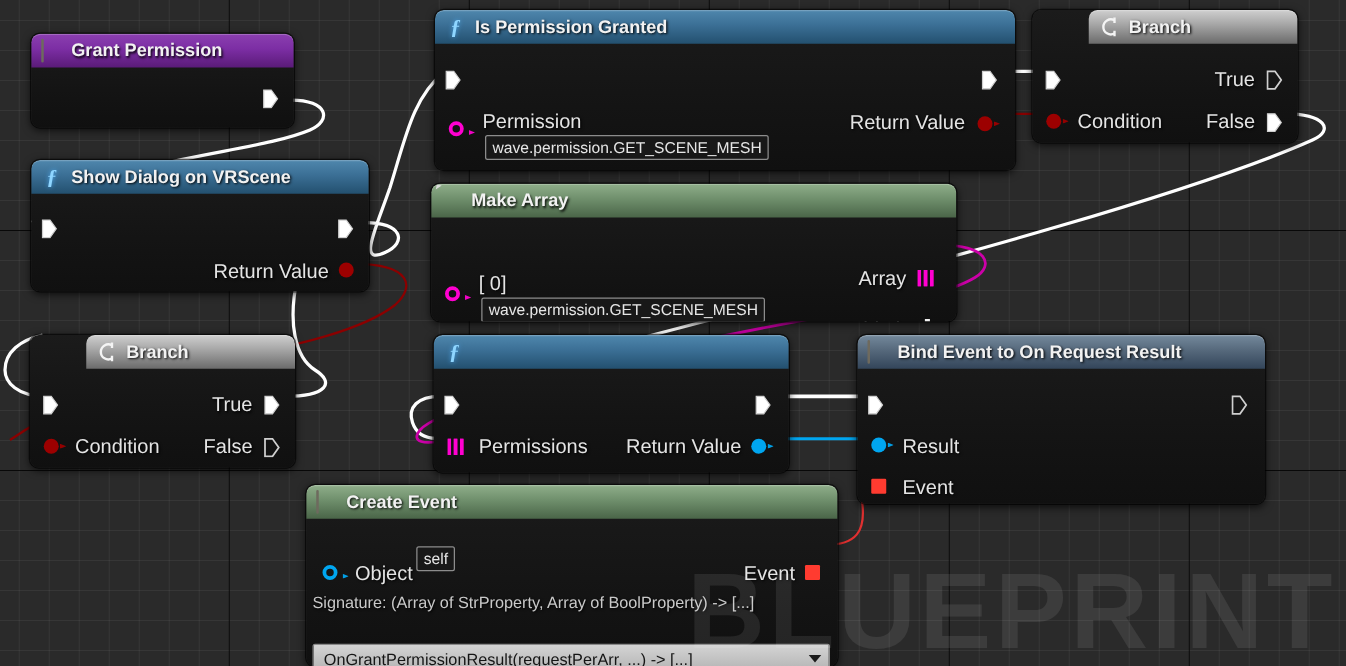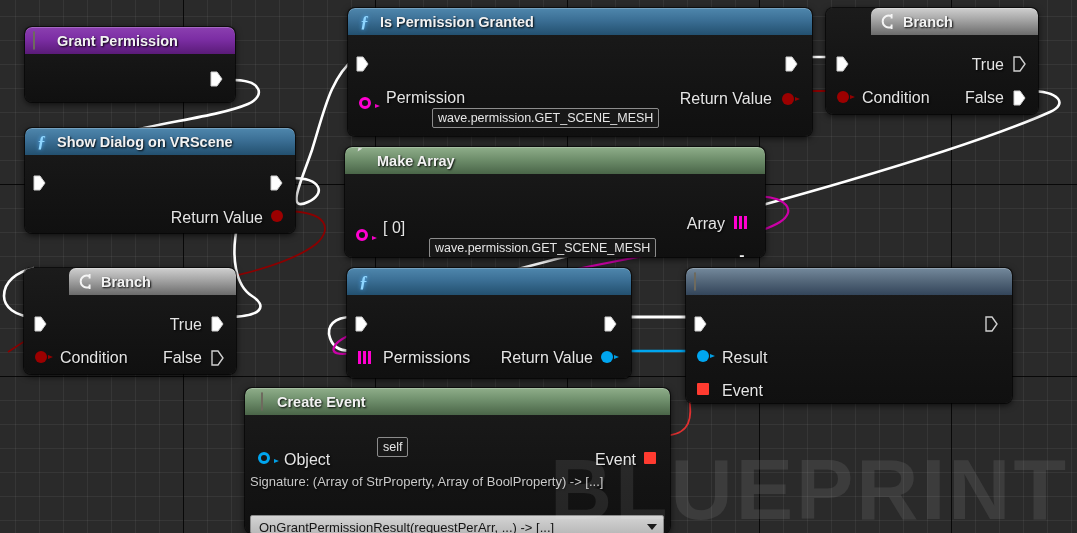--- a/index.html
+++ b/index.html
@@ -45,21 +45,21 @@
   }
   .title .tl{
     color:#f2f2f2;font-size:14.5px;font-weight:bold;
     text-shadow:1px 1px 2px rgba(0,0,0,.95);
     white-space:nowrap;
   }
   .title .ic{width:17px;height:17px;margin-right:7px;flex:0 0 auto;position:relative;}
 
   .t-func{background:linear-gradient(to bottom,#4f87ad 0%,#3b6f95 45%,#23506f 100%);}
   .t-purple{background:linear-gradient(to bottom,#8b3fb0 0%,#7c2ea4 45%,#5a1b78 100%);}
-  .t-green{background:linear-gradient(to bottom,#8fae8a 0%,#6f8f6c 45%,#4a6548 100%);text-align:center;}
+  .t-green{background:linear-gradient(to bottom,#8fae8a 0%,#6f8f6c 45%,#4a6548 100%);}
   .t-gray{background:linear-gradient(to bottom,#cfcfcf 0%,#a9a9a9 40%,#6b6b6b 100%);margin-left:45px;}
   .t-steel{background:linear-gradient(to bottom,#74899c 0%,#56697c 45%,#33455a 100%);}
 
   .body{position:relative;}
 
   
   .ico-f{
     font-family:"Liberation Serif", serif;font-style:italic;font-weight:bold;
     color:#8fd6ff;font-size:17px;line-height:17px;text-shadow:0 0 4px rgba(80,180,255,.8);
     display:block;text-align:center;
@@ -85,21 +85,21 @@
     content:"";position:absolute;left:-4px;top:-4px;width:0;height:0;
     border-left:4px solid #dcdcdc;border-bottom:4px solid transparent;
     transform:rotate(12deg);
   }
 
   
   .row{position:absolute;display:flex;align-items:center;}
   .plabel{color:#e4e4e4;font-size:16px;text-shadow:1px 1px 2px rgba(0,0,0,.9);white-space:nowrap;text-align:center;}
   .pvalue{
     background:#181818;border:1px solid #8c8c8c;border-radius:2px;
-    color:#e6e6e6;font-size:12.5px;padding:2px 5px;white-space:nowrap;margin-left:44px;
+    color:#e6e6e6;font-size:12.5px;padding:2px 5px;white-space:nowrap;
   }
 
   
   .exec{width:13px;height:16px;position:relative;flex:0 0 auto;}
   .exec svg{display:block;}
   
   .dot{width:12px;height:12px;border-radius:50%;flex:0 0 auto;position:relative;}
   .dot.hollow{background:transparent;box-sizing:border-box;border:3px solid currentColor;}
   .dot.solid{background:currentColor;}
   .dot:after{
@@ -376,20 +376,21 @@
       <span class="plabel" style="position:absolute;right:38px;top:54px;">Return Value</span>
       <div class="row" style="right:18px;top:56px;">
         <span class="dot solid" style="color:#00a6f0;"></span>
       </div>
     </div>
   </div>
 
   <div class="node" style="left:686px;top:268px;width:326px;height:135px;">
     <div class="title t-steel">
       <span class="ic"><span class="ico-box"></span></span>
+      <span class="tl">Bind Event to On Request Result</span>
     </div>
     <div class="body">
       <div class="row" style="left:8px;top:21px;">
         <span class="exec">
           <svg width="13" height="16" viewBox="0 0 13 16">
               <path d="M1,1 L7,1 L12,8 L7,15 L1,15 Z" fill="#ffffff" stroke="#cfcfcf" stroke-width="1"></path>
             </svg>
         </span>
       </div>
       <div class="row" style="right:14px;top:21px;">

